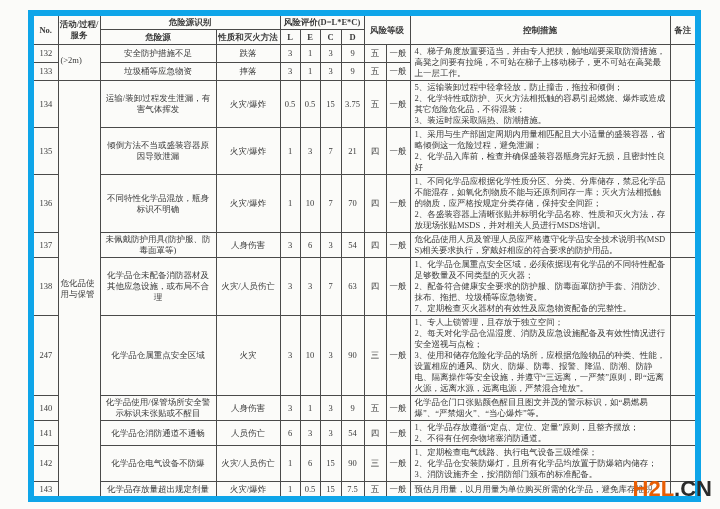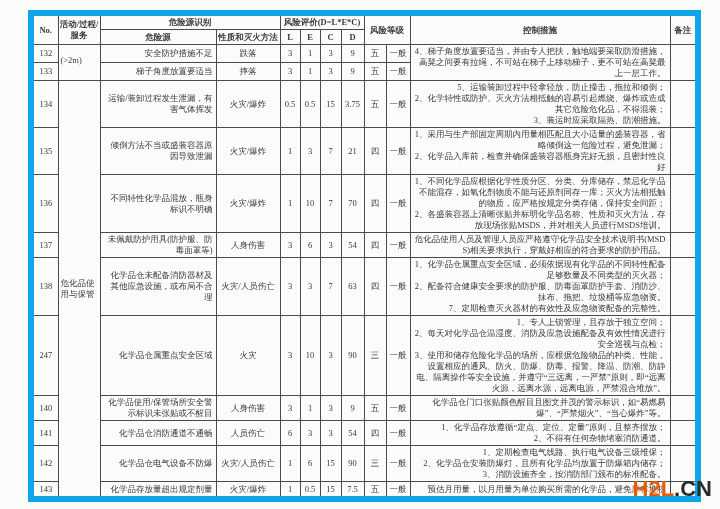--- a/index.html
+++ b/index.html
@@ -20,22 +20,22 @@
     font-size:8.5px;line-height:11px;
     padding:1px 3px;
     vertical-align:middle;
     overflow:hidden;
     word-break:break-all;
   }
   th{
     font-weight:bold;text-align:center;font-size:8.5px;padding:1px 1px;
   }
   td.c{text-align:center;}
-  td.l{text-align:right;}
-  td.control{white-space:pre-line;text-align:right;padding:1px 4px;}
+  td.l{text-align:center;}
+  td.control{white-space:pre-line;text-align:left;padding:1px 4px;}
   td.activity{text-align:left;padding:10px 2px;}
   td.activity.top{vertical-align:top;}
   tr.h15 td{height:14px;}
   tr.h13 td{height:12px;}
   thead tr{height:15px;}
   .watermark{
     position:absolute;right:8px;top:476px;
     font-family:"Liberation Sans","DejaVu Sans",sans-serif;
     font-weight:bold;font-size:22px;letter-spacing:0px;
   }
@@ -89,21 +89,21 @@
       <td class="c">1</td>
       <td class="c">3</td>
       <td class="c">9</td>
       <td class="c">五</td>
       <td class="c">一般</td>
       <td class="control" rowspan="2">4、梯子角度放置要适当，并由专人把扶，触地端要采取防滑措施，高凳之间要有拉绳，不可站在梯子上移动梯子，更不可站在高凳最上一层工作。</td>
       <td rowspan="2"></td>
     </tr>
     <tr class="h15">
       <td class="c">133</td>
-      <td class="l">梯子角度放置要适当</td>
+      <td class="l">垃圾桶等应急物资</td>
       <td class="c">摔落</td>
       <td class="c">3</td>
       <td class="c">1</td>
       <td class="c">3</td>
       <td class="c">9</td>
       <td class="c">五</td>
       <td class="c">一般</td>
     </tr>
     <tr>
       <td class="c">134</td>

